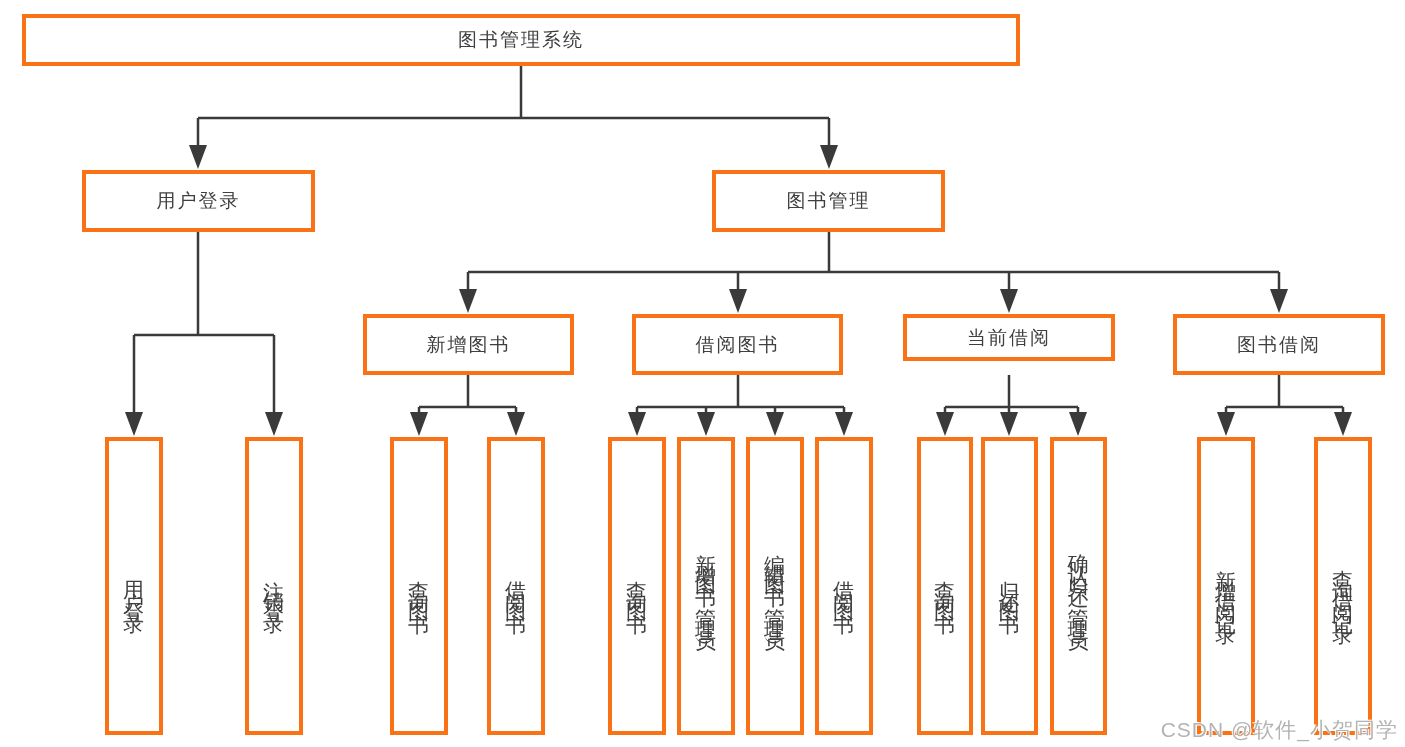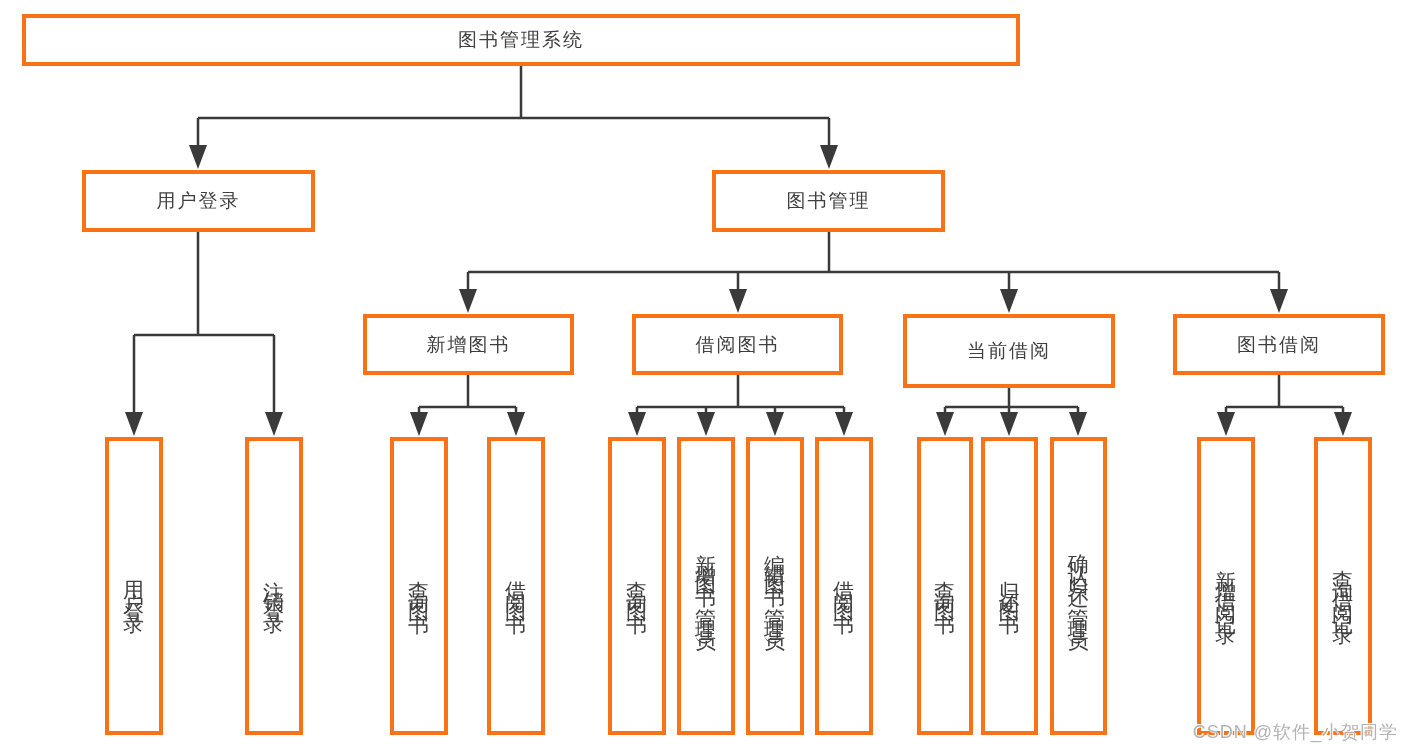--- a/index.html
+++ b/index.html
@@ -36,21 +36,21 @@
     writing-mode: vertical-rl;
     text-orientation: mixed;
     font-size: 21px;
     letter-spacing: 11px;
     line-height: 1;
   }
   .watermark {
     position: absolute;
     right: 7px;
     bottom: 3px;
-    font-size: 18px;
+    font-size: 21px;
     letter-spacing: 1px;
     color: #b3b3b3;
     text-shadow: 1px 1px 0 #ffffff, -1px -1px 0 #ffffff;
     z-index: 5;
     white-space: nowrap;
   }
 </style>
 </head>
 <body>
 
@@ -88,21 +88,21 @@
     </g>
   </svg>
 
   <div class="box h" style="left:22px; top:14px; width:998px; height:52px;">图书管理系统</div>
 
   <div class="box h" style="left:82px; top:170px; width:233px; height:62px;">用户登录</div>
   <div class="box h" style="left:712px; top:170px; width:233px; height:62px;">图书管理</div>
 
   <div class="box h" style="left:363px; top:314px; width:211px; height:61px;">新增图书</div>
   <div class="box h" style="left:632px; top:314px; width:211px; height:61px;">借阅图书</div>
-  <div class="box h" style="left:903px; top:314px; width:212px; height:74px;">当前借阅</div>
+  <div class="box h" style="left:903px; top:314px; width:212px; height:47px;">当前借阅</div>
   <div class="box h" style="left:1173px; top:314px; width:212px; height:61px;">图书借阅</div>
 
   <div class="box v" style="left:105px; top:437px; width:58px; height:298px;">用户登录</div>
   <div class="box v" style="left:245px; top:437px; width:58px; height:298px;">注销登录</div>
 
   <div class="box v" style="left:390px; top:437px; width:58px; height:298px;">查询图书</div>
   <div class="box v" style="left:487px; top:437px; width:58px; height:298px;">借阅图书</div>
 
   <div class="box v" style="left:608px; top:437px; width:58px; height:298px;">查询图书</div>
   <div class="box v" style="left:677px; top:437px; width:58px; height:298px;">新增图书（管理员）</div>

